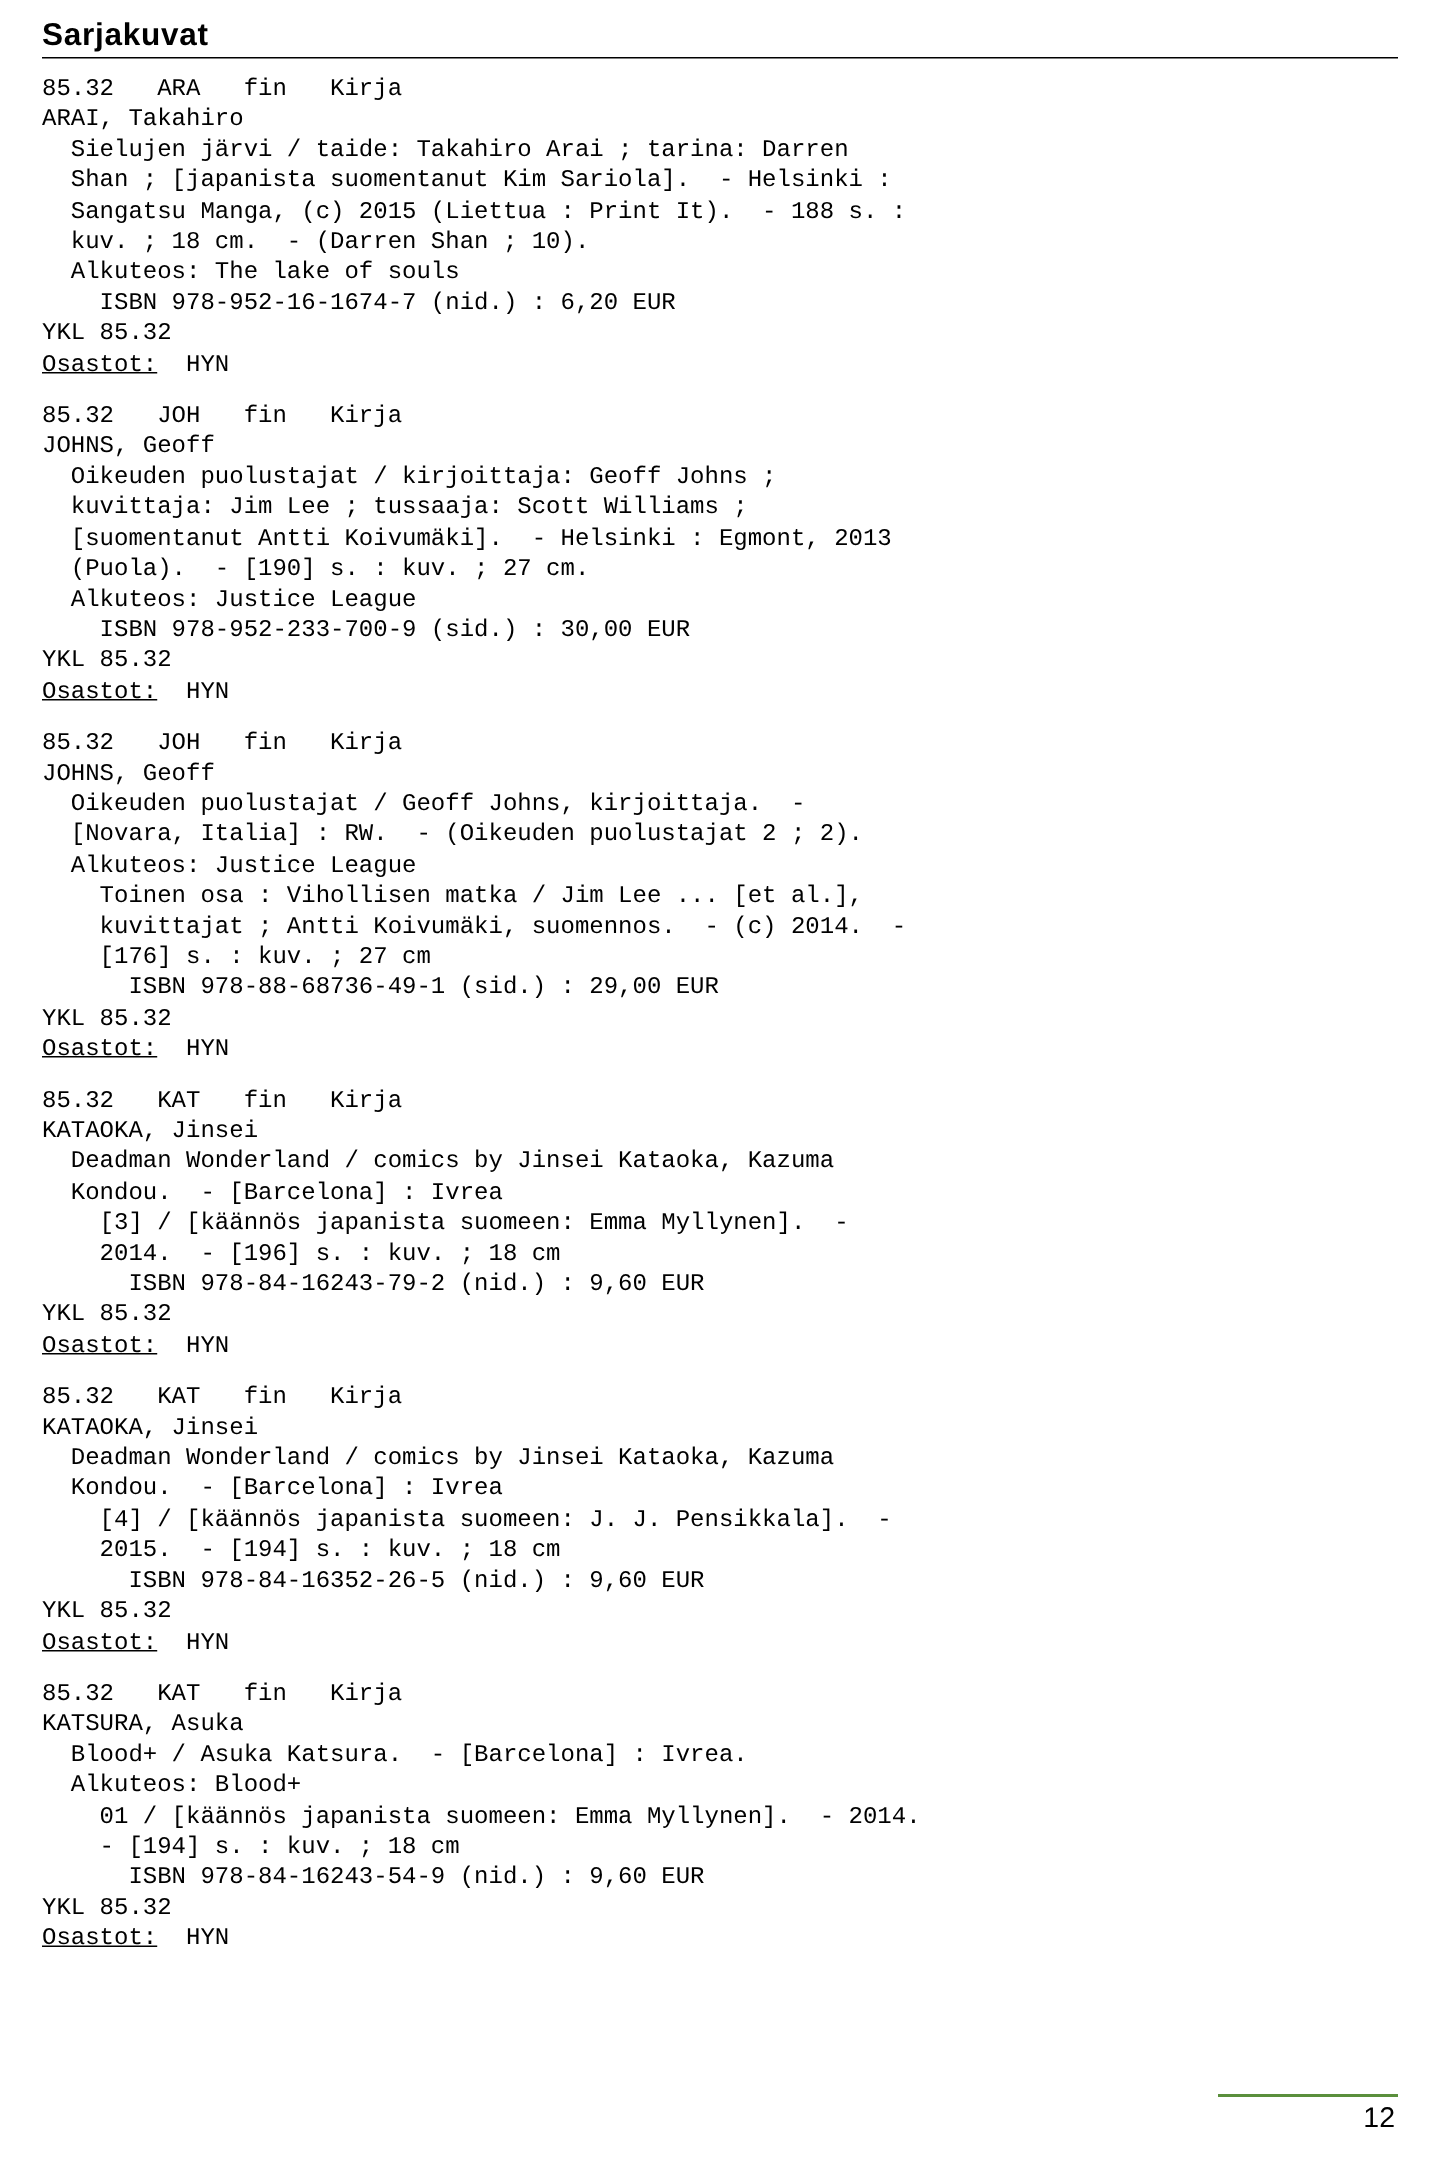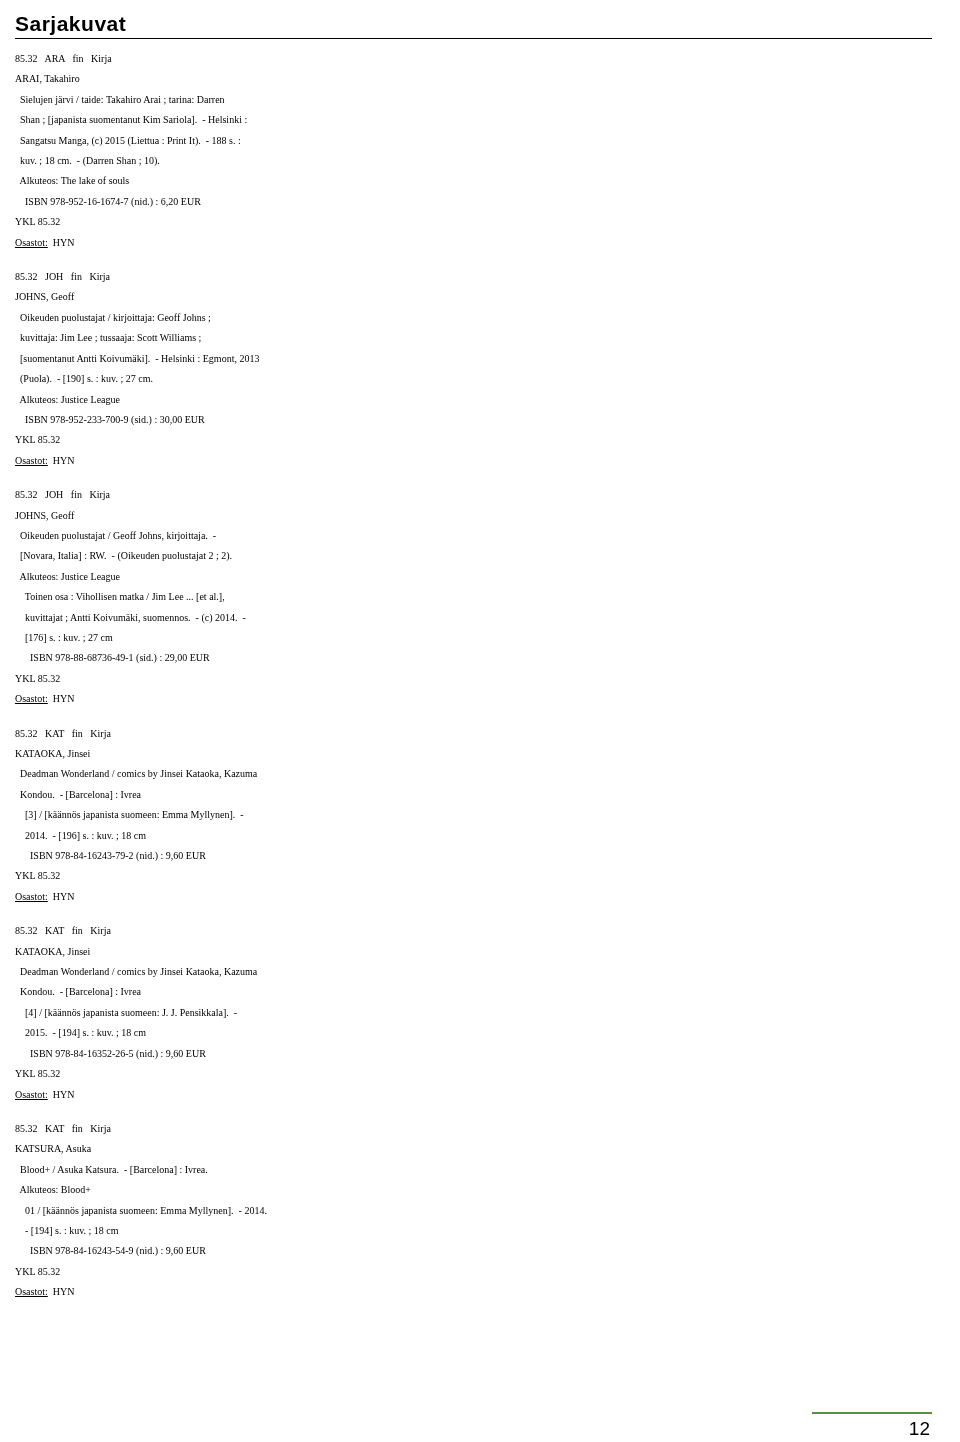--- a/index.html
+++ b/index.html
@@ -11,39 +11,39 @@
     width: 960px;
     min-height: 1442px;
     font-family: "Liberation Sans", sans-serif;
     color: #000000;
     position: relative;
   }
   .page {
     width: 960px;
     min-height: 1442px;
     box-sizing: border-box;
-    padding: 8px 28px 0 15px;
+    padding: 8px 28px 0 28px;
     position: relative;
   }
   .page-title {
     font-family: "Liberation Sans", sans-serif;
     font-weight: bold;
     font-size: 21px;
     letter-spacing: 0.5px;
     margin: 4px 0 2px 0;
     color: #000;
   }
   .title-rule {
     border: 0;
     border-top: 1px solid #000;
     margin: 2px 0 10px 0;
   }
   .records {
-    font-family: Liberation Serif, serif;
-    font-size: 10px;
+    font-family: Liberation Mono, monospace;
+    font-size: 16px;
     line-height: 20.4px;
     white-space: pre;
   }
   .record {
     margin-bottom: 14px;
   }
   .rec-line {
     white-space: pre;
   }
   .class-line {
@@ -53,21 +53,21 @@
     display: inline-block;
     white-space: pre;
   }
   .osastot .lbl {
     text-decoration: underline;
     margin-top: 40px;
   }
   .footer {
     position: absolute;
     right: 28px;
-    bottom: 2px;
+    bottom: 18px;
     width: 120px;
     text-align: right;
   }
   .footer-rule {
     border: 0;
     border-top: 2px solid #5a8f3c;
     margin: 0 0 4px 0;
     width: 100%;
   }
   .page-number {

